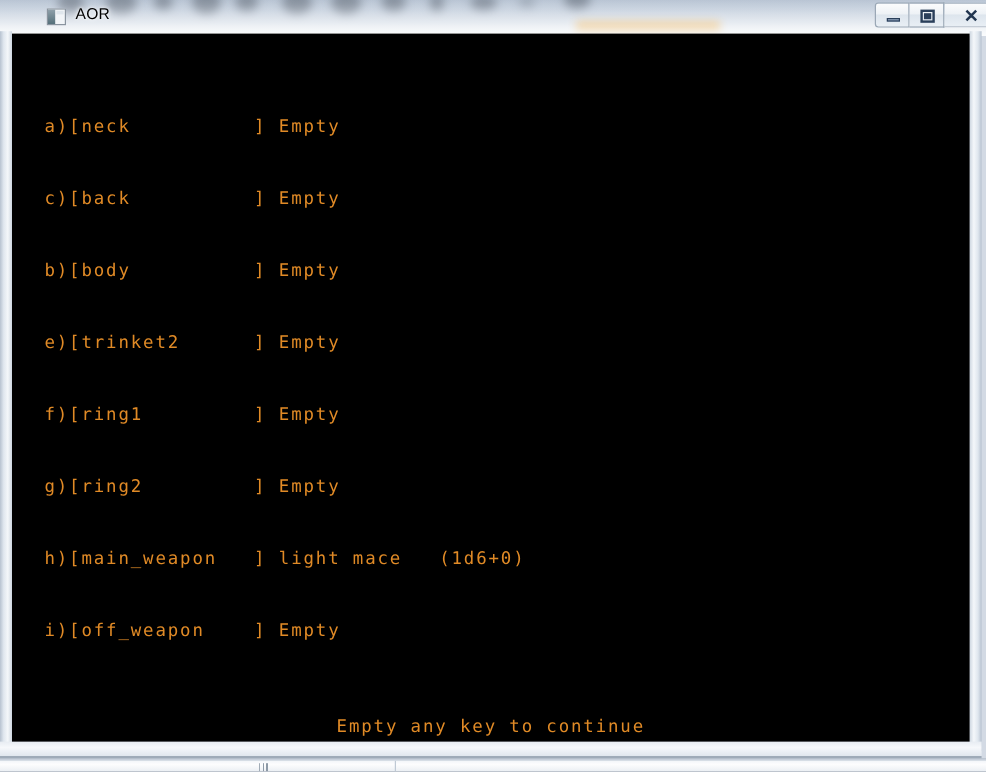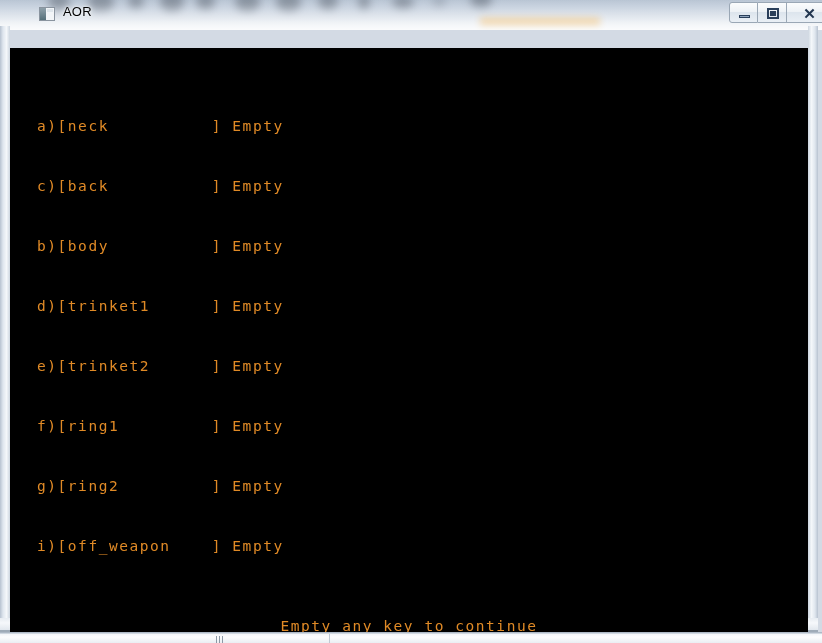--- a/index.html
+++ b/index.html
@@ -185,21 +185,20 @@
   }
 
   
   .console {
     position: absolute;
     left: 10px; top: 28px;
     width: 798px;
     height: 590px;
     background: #000000;
     overflow: hidden;
-    margin-top: 20px;
   }
 
   .console-inner {
     position: absolute;
     left: 0; top: 0;
     width: 798px; height: 590px;
     font-family: "DejaVu Sans Mono", "Liberation Mono", monospace;
     font-size: 14.5px;
     line-height: 20px;
     letter-spacing: 1.55px;
@@ -300,24 +299,24 @@
       </div>
     </div>
 
     <div class="console">
       <div class="console-inner">
 
         <div class="eq-list">
           <div class="eq-row"><span>a)</span><span>[neck          ]</span><span> </span><span>Empty</span><span></span></div>
           <div class="eq-row"><span>c)</span><span>[back          ]</span><span> </span><span>Empty</span><span></span></div>
           <div class="eq-row"><span>b)</span><span>[body          ]</span><span> </span><span>Empty</span><span></span></div>
-          <div class="eq-row"><span>d)</span><span>[trinket1      ]</span><span> </span><span>Empty</span><span></span></div>
           <div class="eq-row"><span>e)</span><span>[trinket2      ]</span><span> </span><span>Empty</span><span></span></div>
           <div class="eq-row"><span>f)</span><span>[ring1         ]</span><span> </span><span>Empty</span><span></span></div>
           <div class="eq-row"><span>g)</span><span>[ring2         ]</span><span> </span><span>Empty</span><span></span></div>
+          <div class="eq-row"><span>h)</span><span>[main_weapon   ]</span><span> </span><span>light mace</span><span>   </span><span>(1d6+0)</span></div>
           <div class="eq-row"><span>i)</span><span>[off_weapon    ]</span><span> </span><span>Empty</span><span></span></div>
           
           
           
         </div>
 
         <div class="prompt-line">Empty any key to continue</div>
 
       </div>
     </div>

